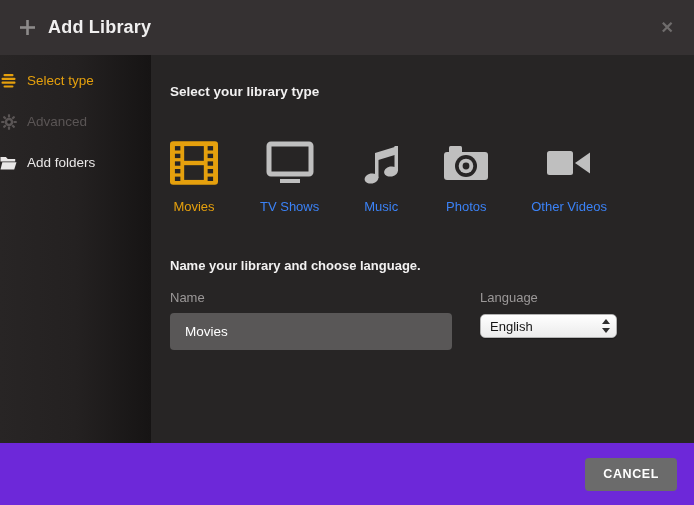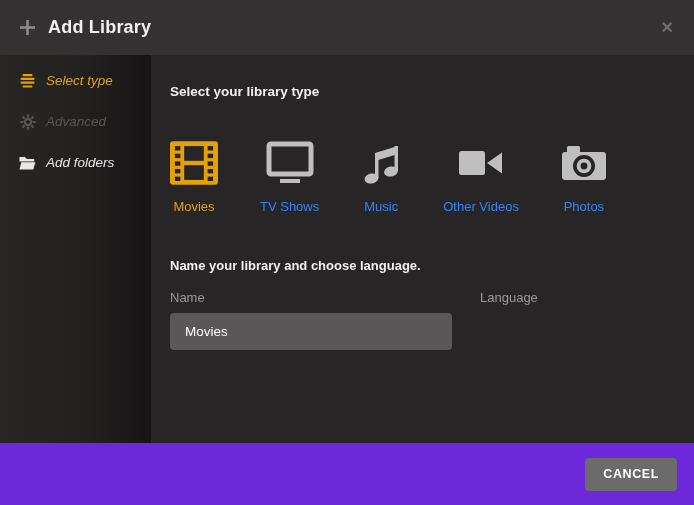--- a/index.html
+++ b/index.html
@@ -24,21 +24,21 @@
     font-family:"Liberation Sans", sans-serif;
   }
   
   .bdy { flex:1 1 auto; display:flex; min-height:0; }
   .sidebar {
     flex:0 0 151px; padding-top:5px;
     background:linear-gradient(to right,#282525 0%,#242121 50%,#161414 100%);
   }
   .side-item {
     height:41px; display:flex; align-items:center; gap:10px;
-    padding-left:19px; font-size:13.5px; color:#e9e7e7; cursor:pointer;font-style:italic;
+    font-size:13.5px; color:#e9e7e7; cursor:pointer;
   }
   .side-item .sicon { width:17px; display:flex; justify-content:center; }
   .side-item.active { color:var(--accent); }
   .side-item.disabled { color:#5a5555; cursor:default; }
   
   .main { flex:1 1 auto; padding:29px 19px 0 19px; }
   .section-title { font-size:13.5px; font-weight:600; color:#f2f1f1; }
   .type-row { display:flex; gap:42px; margin-top:40px; }
   .type-item { display:flex; flex-direction:column; align-items:center; cursor:pointer; color:#bfbfbf; }
   .type-item .icon-box { height:48px; display:flex; align-items:center; justify-content:center; }
@@ -186,52 +186,61 @@
                 <rect x="33.5" y="5" width="3.5" height="25"></rect>
                 <ellipse cx="10.5" cy="37.5" rx="7" ry="5" transform="rotate(-12 10.5 37.5)"></ellipse>
                 <ellipse cx="30" cy="30.5" rx="7" ry="5" transform="rotate(-12 30 30.5)"></ellipse>
               </svg>
           </span>
           <span class="type-label">Music</span>
         </div>
 
         <div class="type-item">
           <span class="icon-box">
-            <svg width="46" height="34" viewBox="0 0 46 32" fill="currentColor">
-                <rect x="1" y="4" width="26" height="24" rx="2.5"></rect>
-                <polygon points="29,16 44,5.5 44,26.5"></polygon>
-              </svg>
-          </span>
-          <span class="type-label">Other Videos</span>
-        </div>
-
-        <div class="type-item">
-          <span class="icon-box">
             <svg width="46" height="40" viewBox="0 0 46 38" fill="currentColor">
                 <rect x="6" y="2" width="13" height="9" rx="1.5"></rect>
                 <rect x="1" y="8" width="44" height="28" rx="3"></rect>
                 <circle cx="23" cy="22" r="11" fill="#272525"></circle>
                 <circle cx="23" cy="22" r="7.3" fill="currentColor"></circle>
                 <circle cx="23" cy="22" r="3.4" fill="#272525"></circle>
               </svg>
           </span>
           <span class="type-label">Photos</span>
         </div>
 
+        <div class="type-item">
+          <span class="icon-box">
+            <svg width="46" height="34" viewBox="0 0 46 32" fill="currentColor">
+                <rect x="1" y="4" width="26" height="24" rx="2.5"></rect>
+                <polygon points="29,16 44,5.5 44,26.5"></polygon>
+              </svg>
+          </span>
+          <span class="type-label">Other Videos</span>
+        </div>
+
       </div>
 
       <div class="name-title">Name your library and choose language.</div>
 
       <div class="fields">
         <div>
           <div class="field-label">Name</div>
           <input class="name-input" type="text" value="Movies" style="">
         </div>
         <div>
           <div class="field-label">Language</div>
+          <div class="select">
+            <span class="select-value">English</span>
+            <span style="display:flex;">
+              <svg width="8" height="14" viewBox="0 0 8 14">
+                  <polygon points="4,0 8,5 0,5" fill="#2d2d2d"></polygon>
+                  <polygon points="0,9 8,9 4,14" fill="#2d2d2d"></polygon>
+                </svg>
+            </span>
+          </div>
         </div>
       </div>
     </div>
   </div>
 
   <div class="ftr">
     <button class="btn btn-cancel">CANCEL</button>
   </div>
 
 </div>

